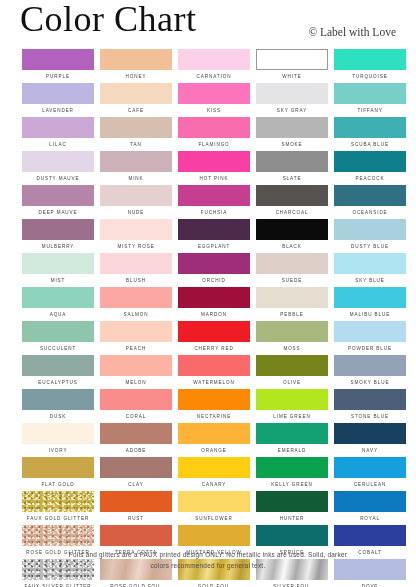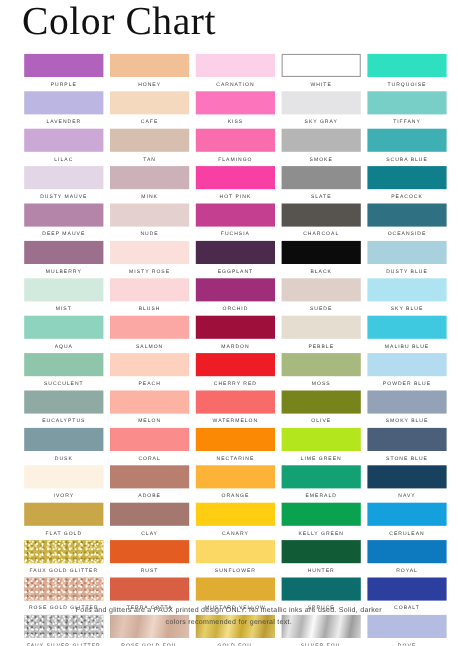--- a/index.html
+++ b/index.html
@@ -137,20 +137,21 @@
     line-height: 10.5px;
     letter-spacing: 0.25px;
     color: #4a4a4a;
   }
 </style>
 </head>
 <body>
 
 <div class="header">
   <div class="title">Color Chart</div>
+  <div class="copyright">© Label with Love</div>
 </div>
 
 <div class="grid">
     <div class="cell">
       <div class="swatch" style="background-color: rgb(176, 98, 188);"></div>
       <div class="label">PURPLE</div>
     </div>
     <div class="cell">
       <div class="swatch" style="background-color: rgb(242, 192, 150);"></div>
       <div class="label">HONEY</div>

